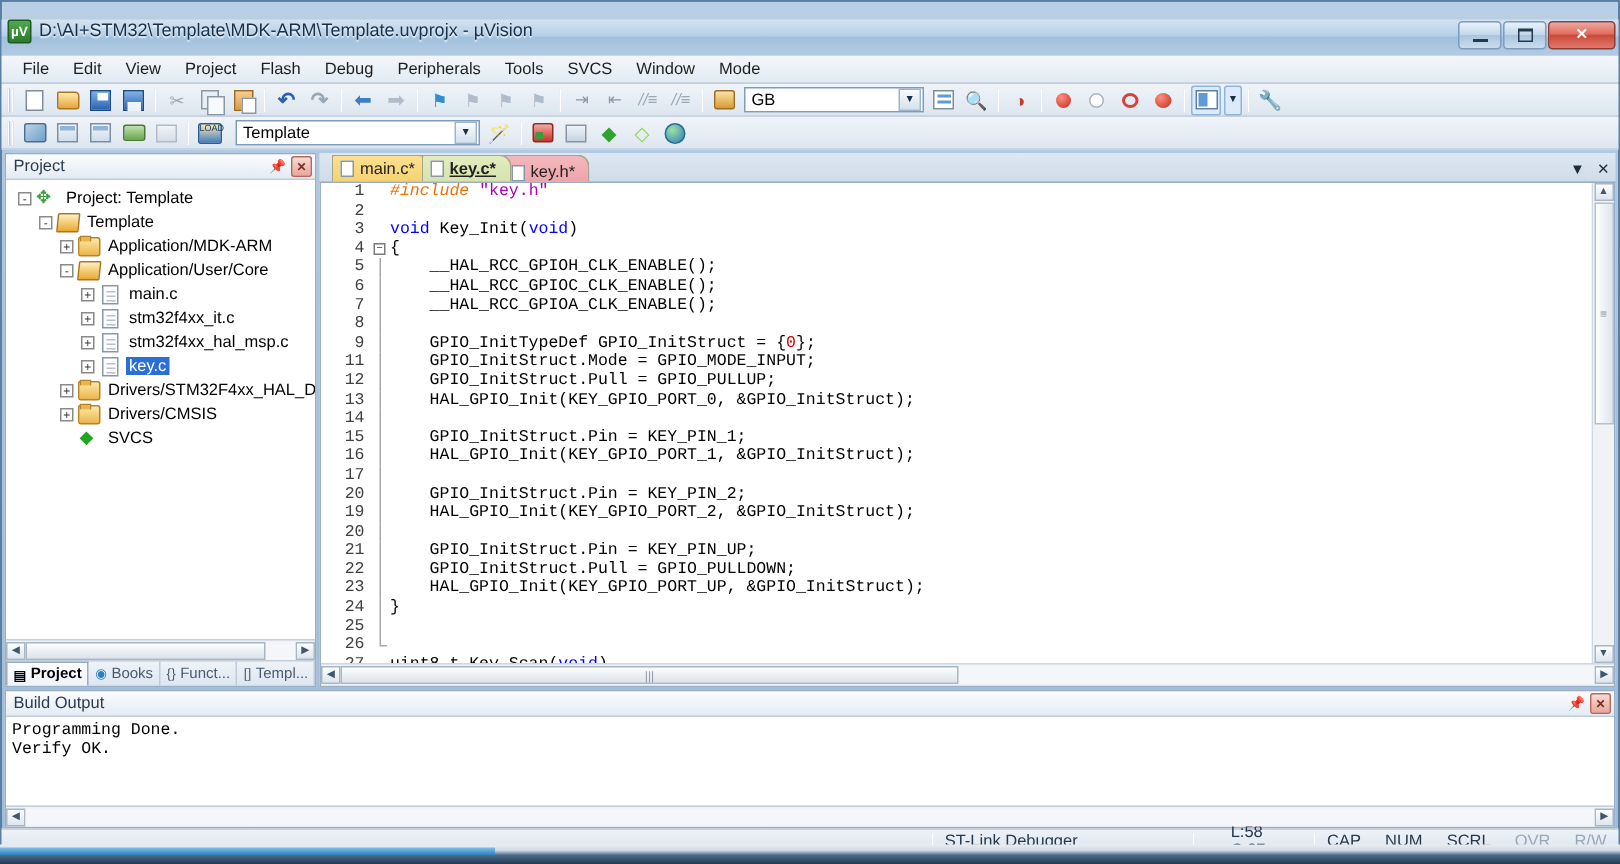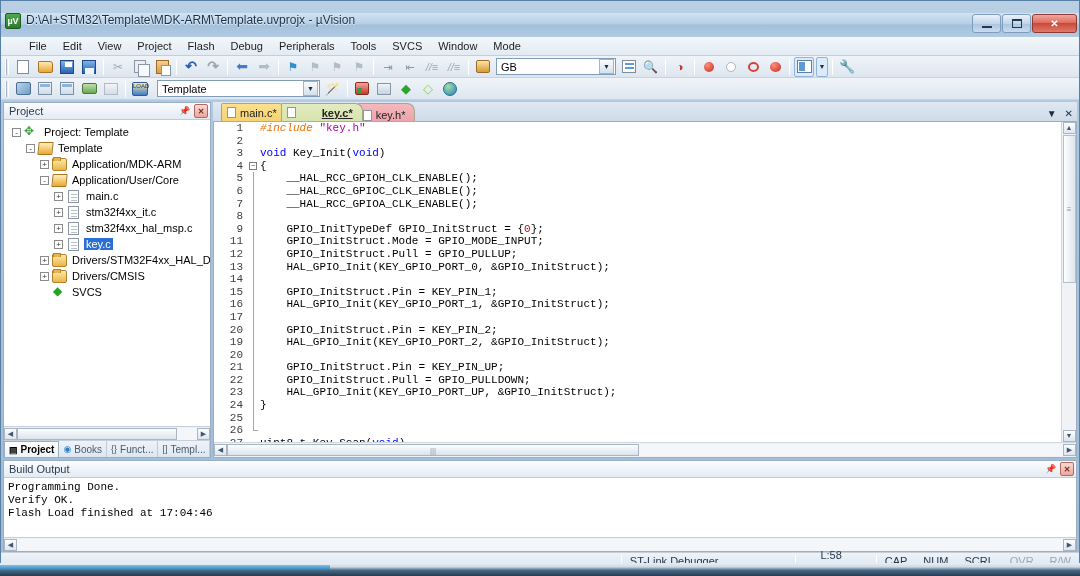--- a/index.html
+++ b/index.html
@@ -62,21 +62,21 @@
   }
   .wbtn .maxbox {
     position:absolute; left:9px; top:4px; width:10px; height:9px;
     border:1px solid #24384e; border-top-width:2px;
   }
   
   #menubar {
     height:19px; display:flex; align-items:center; flex:0 0 auto;
     background:linear-gradient(to bottom,#f3f7fb,#e2eaf3);
     border-bottom:1px solid #c3cfdd;
-    padding-left:20px;
+    padding-left:6px;
   }
   .menu-item {
     padding:2px 8px; font-size:11px; color:#1d1d1d; cursor:default; white-space:nowrap;
   }
   
   .toolbar {
     height:22px; display:flex; align-items:center; flex:0 0 auto;
     background:linear-gradient(to bottom,#f0f4f9,#dde6f0);
     border-bottom:1px solid #c8d3e0;
     padding-left:3px;
@@ -212,21 +212,21 @@
   .etab {
     height:18px; display:flex; align-items:center; padding:0 9px 0 5px;
     font-size:11px; color:#222; margin-right:-6px;
     border:1px solid #a6a68c; border-bottom:none;
     border-radius:2px 8px 0 0; position:relative;
   }
   .etab .fico {
     width:9px; height:11px; background:#fdfdfd; border:1px solid #8b97a5; margin-right:4px;
   }
   .etab.t-main { background:linear-gradient(to bottom,#fbe08f,#f6d271); z-index:1; }
-  .etab.t-key-c { background:linear-gradient(to bottom,#e2ecc0,#d7e3ae); z-index:3;gap:22px; }
+  .etab.t-key-c { background:linear-gradient(to bottom,#e2ecc0,#d7e3ae); z-index:3; }
   .etab.t-key-c .lab { font-weight:bold; text-decoration:underline; }
   .etab.t-key-h { background:linear-gradient(to bottom,#f3b8bd,#eda4ab); z-index:2;align-items:flex-end; }
   #tabstrip .tabctl {
     position:absolute; right:4px; bottom:2px; display:flex; gap:8px; align-items:center;
   }
   #tabstrip .tabctl span { font-size:10px; color:#1d2d3e; }
   #editorbody { flex:1 1 auto; display:flex; min-height:0; background:#fff; border:1px solid #9aaec4; border-top:none; }
   #code-wrap { flex:1 1 auto; display:flex; flex-direction:column; min-width:0; }
   #code-scrollrow { flex:1 1 auto; display:flex; min-height:0; }
   #code {
@@ -714,21 +714,20 @@
 
   <div id="buildpane">
     <div class="pane-head">
       <span class="ttl">Build Output</span>
       <span class="pane-btn">📌</span>
       <span class="pane-btn close-x">✕</span>
     </div>
     <div id="buildtext">
         <div>Programming Done.</div>
         <div>Verify OK.</div>
-        <div>Flash Load finished at 17:04:46</div>
       </div>
     <div id="build-hscroll">
       <span class="sb-arrow">◀</span>
       <span class="sb-track"></span>
       <span class="sb-arrow">▶</span>
     </div>
   </div>
 
   <div id="statusbar">
     <div class="st-cell" style="width:625px"></div>

